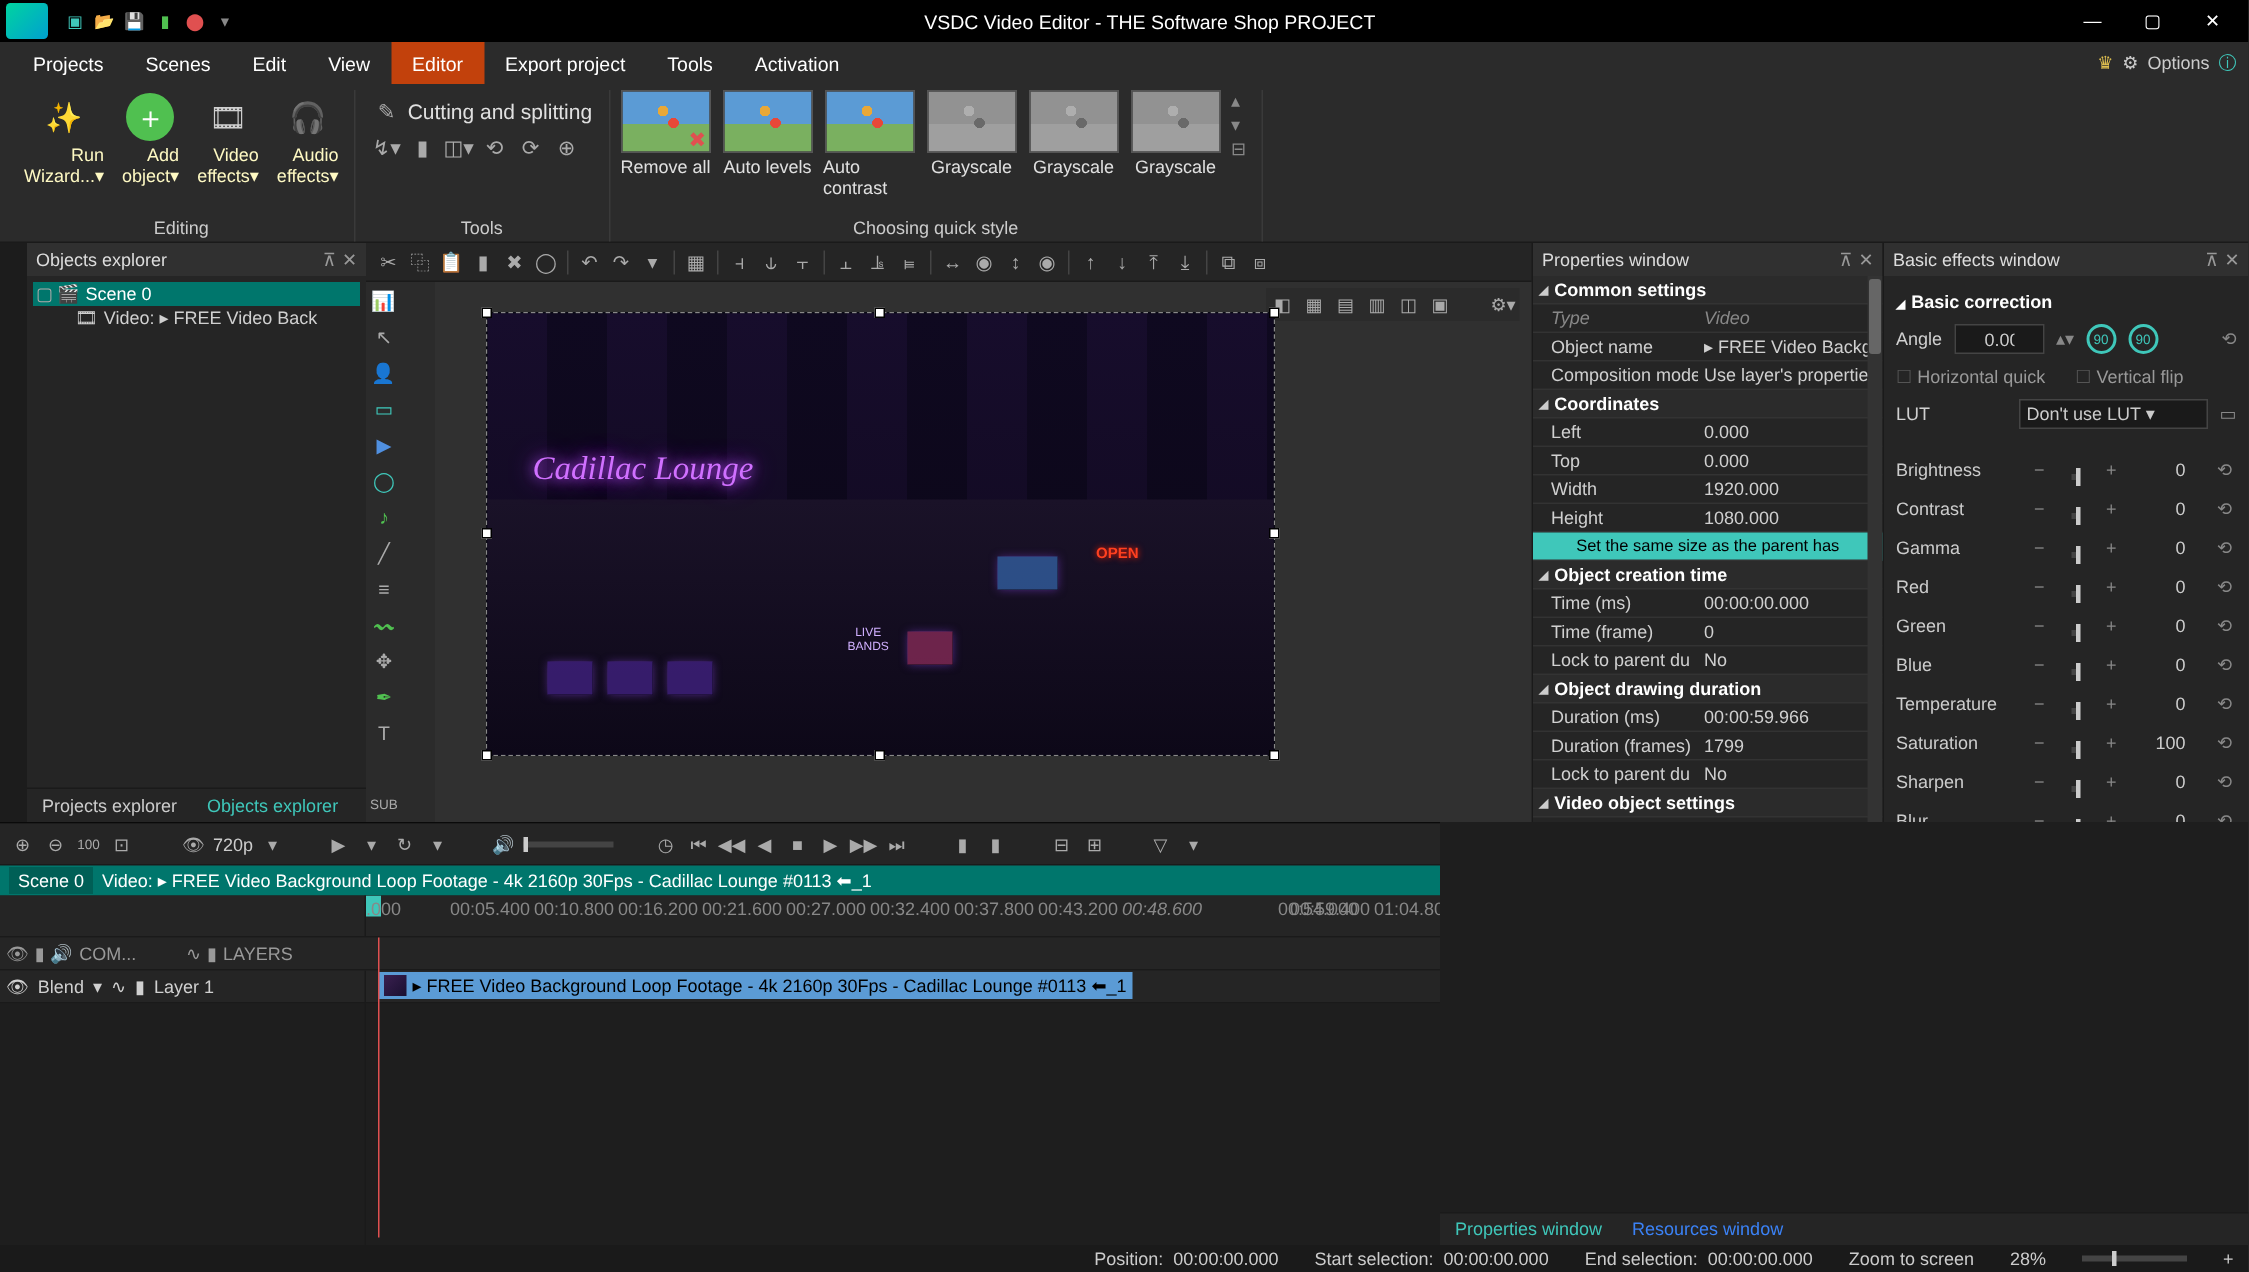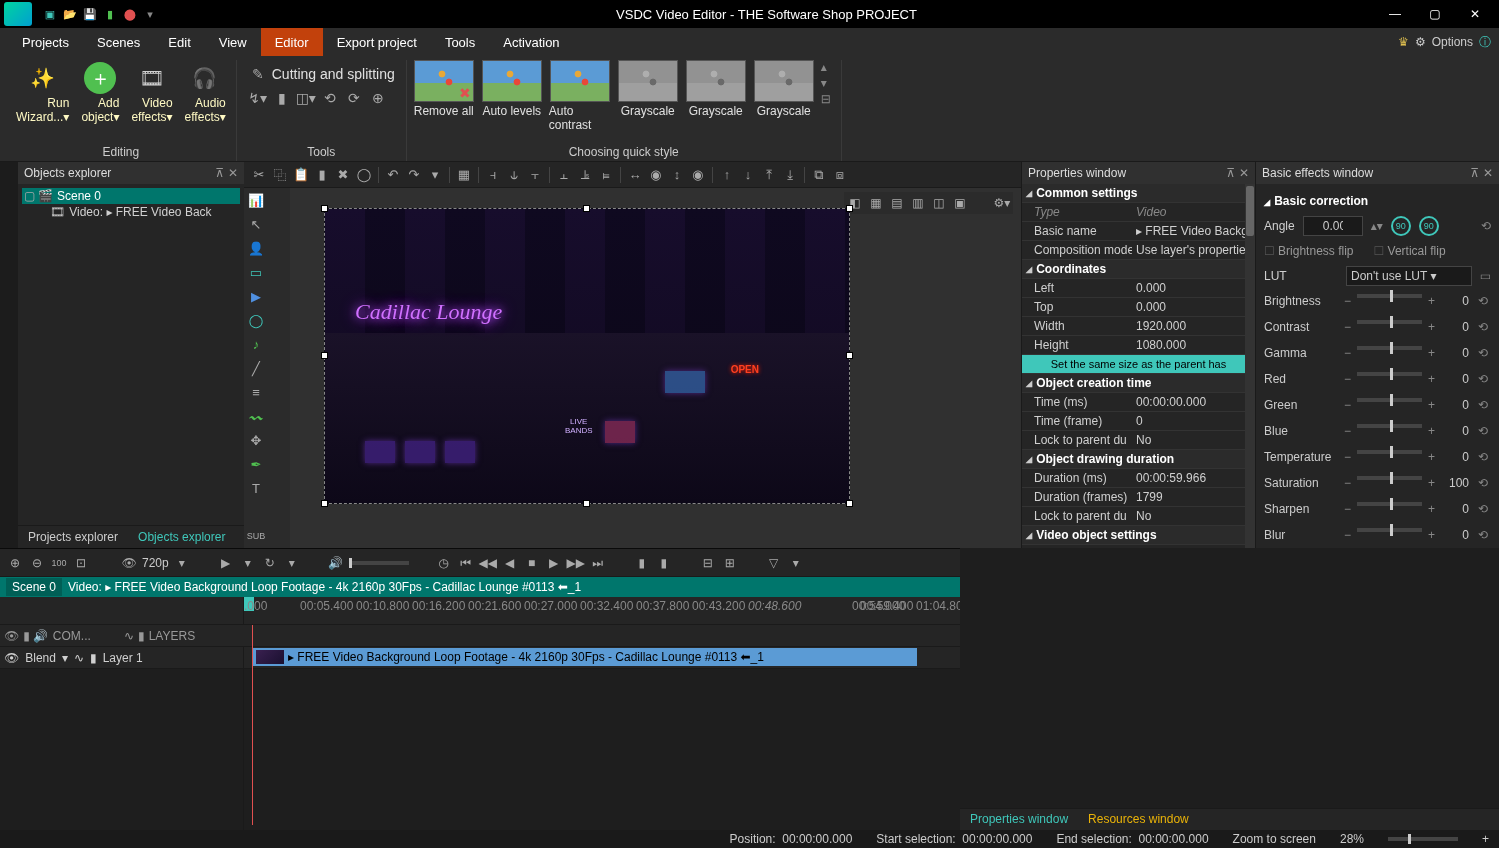--- a/index.html
+++ b/index.html
@@ -65,21 +65,21 @@
 .prop-row.section { background:#2b2b2b; font-weight:bold; color:#fff; padding-left:4px; }
 .prop-row.section::before { content:"◢"; font-size:8px; margin-right:4px; color:#ccc; }
 .prop-row.action { background:#3fc7ba; color:#000; justify-content:center; font-size:11px; }
 .prop-row .k { width:110px; padding-left:12px; overflow:hidden; white-space:nowrap; }
 .prop-row .v { flex:1; padding-left:4px; overflow:hidden; white-space:nowrap; }
 .prop-row.header .k, .prop-row.header .v { color:#888; font-style:italic; }
 .effects { width:244px; background:#252525; border-left:1px solid #1a1a1a; display:flex; flex-direction:column; }
 .effects-body { flex:1; padding:6px 8px; overflow:hidden; }
 .eff-section { color:#fff; font-weight:bold; padding:4px 0; }
 .eff-section::before { content:"◢"; font-size:8px; margin-right:4px; }
-.eff-row { display:flex; align-items:flex-start; height:26px; gap:6px; }
+.eff-row { display:flex; align-items:flex-end; height:26px; gap:18px; }
 .eff-row .lbl { width:74px; color:#ccc; }
 .eff-row .slider { flex:1; height:4px; background:#444; position:relative; }
 .eff-row .slider::after { content:""; position:absolute; left:50%; top:-4px; width:3px; height:12px; background:#ccc; }
 .eff-row .val { width:28px; text-align:right; color:#ccc; }
 .eff-row .reset { width:16px; color:#888; text-align:center; }
 .angle-box { display:flex; align-items:center; gap:8px; margin:4px 0 8px; }
 .angle-input { background:#1a1a1a; border:1px solid #444; color:#ccc; padding:2px 19px; width:60px; }
 .chk-row { display:flex; gap:20px; color:#999; font-size:11px; margin-bottom:8px; }
 .lut-row { display:flex; align-items:center; gap:8px; margin:4px 0 8px; }
 .select { background:#1a1a1a; border:1px solid #444; color:#ccc; padding:2px 4px; flex:1; }
@@ -92,34 +92,34 @@
 .tl-left-head { width:244px; height:100%; border-right:1px solid #1a1a1a; }
 .tl-ruler { flex:1; position:relative; overflow:hidden; color:#888; font-size:10px; }
 .tl-ruler .tick { position:absolute; top:2px; white-space:nowrap; }
 .tl-playhead { position:absolute; left:0; top:0; width:10px; height:14px; background:#3fc7ba; }
 .tl-layers-head { height:22px; display:flex; background:#252525; border-bottom:1px solid #1a1a1a; align-items:center; }
 .tl-layers-head .l { width:120px; display:flex; gap:4px; align-items:center; padding:0 4px; color:#999; }
 .tl-layers-head .r { display:flex; gap:4px; align-items:center; padding:0 4px; color:#999; }
 .tl-track { height:22px; display:flex; background:#252525; border-bottom:1px solid #1a1a1a; }
 .tl-track .track-head { width:244px; display:flex; align-items:center; padding:0 4px; gap:6px; border-right:1px solid #1a1a1a; }
 .tl-track .track-body { flex:1; position:relative; }
-.clip { position:absolute; left:8px; top:1px; height:18px; width:665px; background:#5b9bd5; color:#000; font-size:11px; padding:0 4px; overflow:hidden; white-space:nowrap; display:flex; align-items:center; gap:4px; }
+.clip { position:absolute; left:8px; top:1px; height:18px; width:503px; background:#5b9bd5; color:#000; font-size:11px; padding:0 4px; overflow:hidden; white-space:nowrap; display:flex; align-items:center; gap:4px; }
 .clip .thumb { width:28px; height:14px; background:linear-gradient(135deg,#3a2050,#1a1030); }
 .bottom-row { position:absolute; bottom:18px; left:0; right:0; display:flex; }
 .statusbar { position:absolute; bottom:0; left:0; right:0; height:18px; background:#1a1a1a; color:#ccc; display:flex; align-items:center; justify-content:flex-end; gap:24px; padding:0 10px; font-size:11px; }
 .preview-toolbar2 { position:absolute; right:8px; top:4px; display:flex; gap:3px; background:#2b2b2b; padding:2px; }
 .preview-toolbar2 > span { width:18px; height:18px; display:flex; align-items:center; justify-content:center; color:#aaa; font-size:12px; }
 .icon-c { color:#3fc7ba; }
 .icon-r { color:#e05050; }
 .icon-g { color:#50c050; }
 .icon-b { color:#5090e0; }
 .icon-o { color:#e08030; }
 .rot-btn { width:20px; height:20px; border-radius:50%; border:2px solid #3fc7ba; color:#3fc7ba; display:inline-flex; align-items:center; justify-content:center; font-size:9px; }
 .panel-tabs-b { height:22px; background:#252525; display:flex; border-top:1px solid #1a1a1a; }
-.panel-tabs-b .tab { padding:3px 10px; font-size:12px; color:#eab308; }
+.panel-tabs-b .tab { padding:3px 10px; font-size:12px; color:#3b82f6; }
 .panel-tabs-b .tab.active { color:#3fc7ba; }
 </style>
 </head>
 <body>
 
 <div class="titlebar">
   <div class="logo"></div>
   <div class="qat">
     <span class="icon-c">▣</span>
     <span class="icon-b">📂</span>
@@ -358,21 +358,21 @@
         </div>
     </div>
     <div class="prop-list">
       <div class="prop-scroll"></div>
       <div class="prop-row section">Common settings</div>
       <div class="prop-row header">
           <div class="k">Type</div>
           <div class="v">Video</div>
         </div>
       <div class="prop-row">
-          <div class="k">Basic name</div>
+          <div class="k">Object name</div>
           <div class="v">▸ FREE Video Backg</div>
         </div>
       <div class="prop-row">
           <div class="k">Composition mode</div>
           <div class="v">Use layer's propertie</div>
         </div>
       <div class="prop-row section">Coordinates</div>
       <div class="prop-row">
           <div class="k">Left</div>
           <div class="v">0.000</div>
@@ -437,21 +437,21 @@
       <div class="eff-section">Basic correction</div>
       <div class="angle-box">
         <span>Angle</span>
         <input class="angle-input" value="0.00 °" style="">
         <span style="color:#888">▴▾</span>
         <span class="rot-btn">90</span>
         <span class="rot-btn">90</span>
         <span style="margin-left:auto;color:#888">⟲</span>
       </div>
       <div class="chk-row">
-        <label><span style="color:#555">☐</span> <span>Brightness flip</span></label>
+        <label><span style="color:#555">☐</span> <span>Horizontal quick</span></label>
         <label><span style="color:#555">☐</span> <span>Vertical flip</span></label>
       </div>
       <div class="lut-row">
         <span style="width:74px">LUT</span>
         <div class="select"><span>Don't use LUT</span> ▾</div>
         <span style="color:#888">▭</span>
       </div>
       <div id="sliders">
           <div class="eff-row">
             <div class="lbl">Brightness</div>

